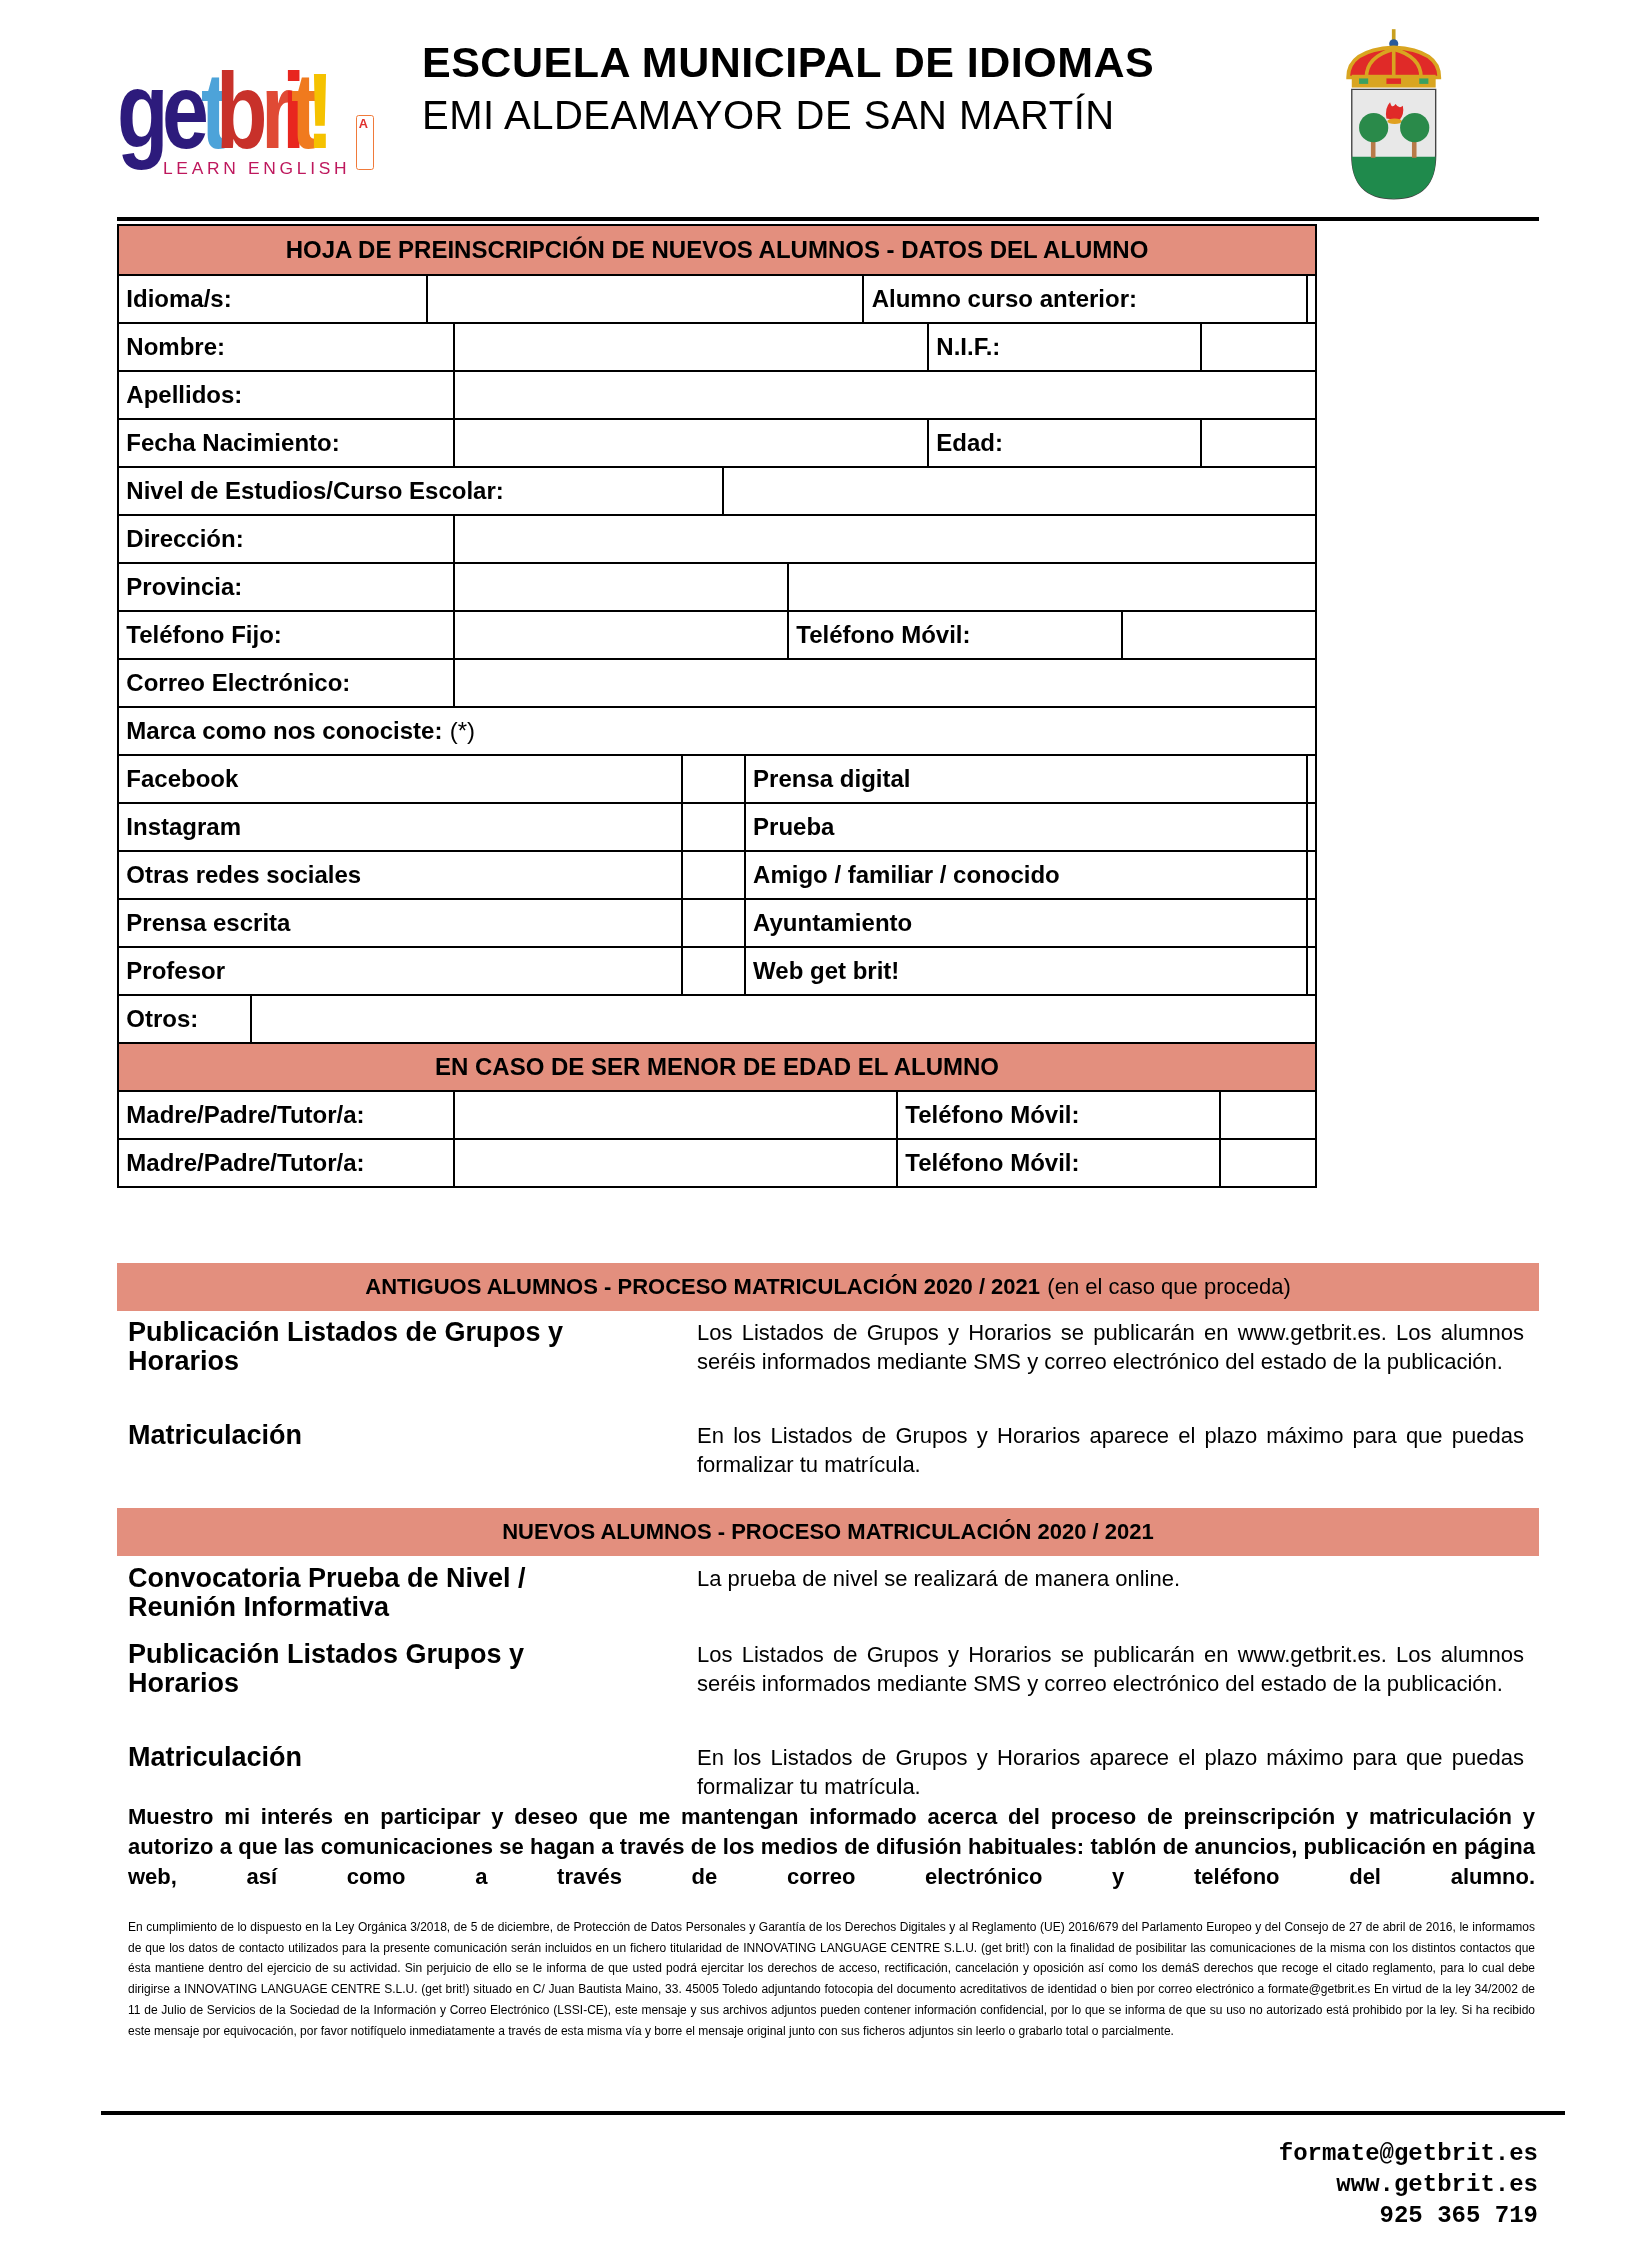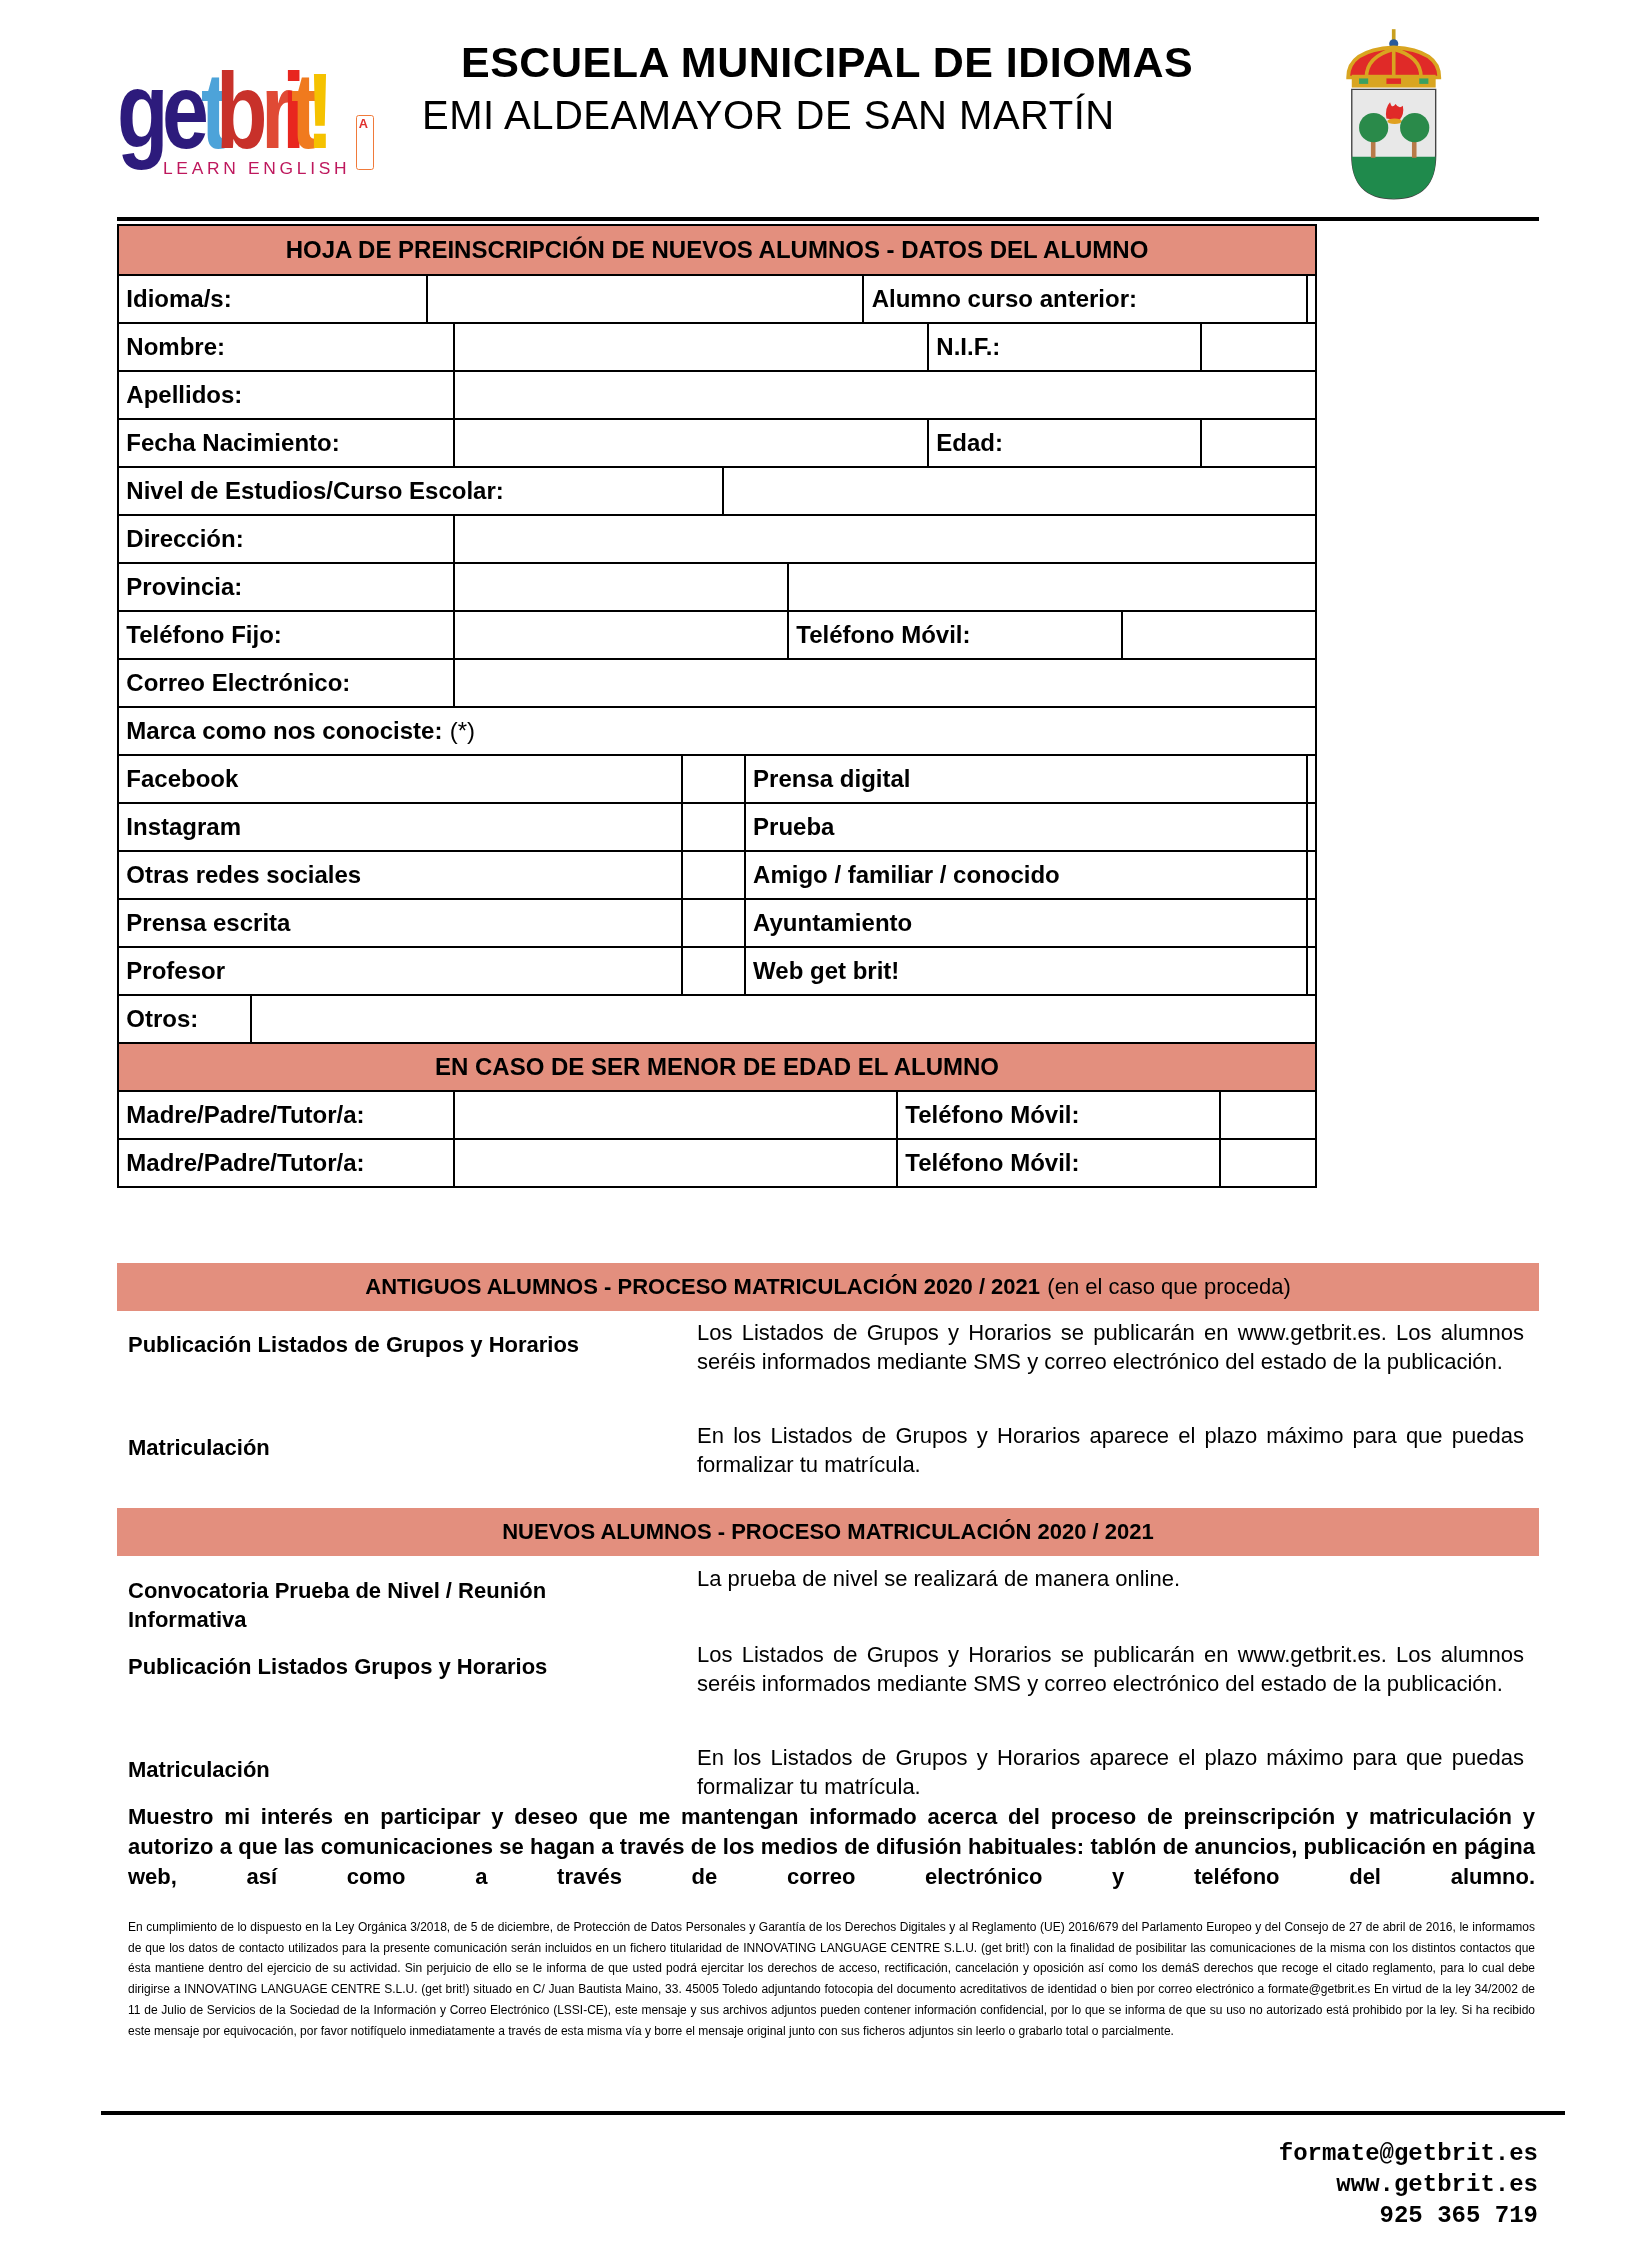--- a/index.html
+++ b/index.html
@@ -7,40 +7,40 @@
   body { position: relative; font-family: "Liberation Sans", sans-serif; color: #000; }
 
   
   .logo { position: absolute; left: 117px; top: 57px; width: 274px; height: 123px; }
   .logo-word { position: absolute; left: 0; top: 0; font-family: "Liberation Sans", sans-serif; font-weight: 700;
                font-size: 108px; line-height: 108px; letter-spacing: -8.2px; white-space: nowrap; }
   .logo-word span { display: inline-block; transform: scaleX(0.78); transform-origin: left; margin-right: -12.8px; }
   .logo-tag { position: absolute; left: 46px; top: 101px; font-size: 17.4px; letter-spacing: 3.7px; color: #be185d; white-space: nowrap; }
   .logo-badge { position: absolute; left: 239px; top: 58px; width: 18.3px; height: 55px; border: 1.8px solid #f07a3a; border-radius: 2.7px; background: #fff; }
   .logo-badge::before { content: "A"; position: absolute; left: 1.8px; top: 0; font-size: 12.8px; color: #e0312e; font-weight: 700; }
-  .title-1 { position: absolute; left: 422px; top: 38px; font-size: 43px; font-weight: 700; letter-spacing: 0.5px; white-space: nowrap; margin-left: 39px; }
+  .title-1 { position: absolute; left: 422px; top: 38px; font-size: 43px; font-weight: 700; letter-spacing: 0.5px; white-space: nowrap; }
   .title-2 { position: absolute; left: 422px; top: 93px; font-size: 40px; font-weight: 400; letter-spacing: 0.5px; white-space: nowrap; }
   .crest { position: absolute; left: 1339px; top: 27.4px; width: 114px; height: 174px; }
   .top-rule { position: absolute; left: 117px; top: 217px; width: 1422px; height: 3.7px; background: #000; }
 
   
   .form { position: absolute; left: 117px; top: 224px; width: 1200px; border: 2.7px solid #000; border-top-width: 2.7px; }
   .row { display: flex; height: 48px; border-top: 2.7px solid #000; }
   .row:first-child { border-top: none; }
   .row.band { background: #e38f7e; justify-content: center; align-items: center; font-weight: 700; font-size: 24px; }
   .cell { border-left: 2.7px solid #000; display: flex; align-items: center; padding-left: 7.3px; font-weight: 700; font-size: 24px; white-space: nowrap; overflow: hidden; }
   .cell:first-child { border-left: none; }
   .cell.field { background: #fff; }
   .cell .light { font-weight: 400; margin-left: 7.3px; }
 
   
   .band2 { position: absolute; left: 117px; width: 1422px; height: 48px; background: #e38f7e; display: flex; align-items: center; justify-content: center; font-size: 22px; font-weight: 700; }
   .band2 .light { font-weight: 400; margin-left: 7.3px; }
   .info-row { position: absolute; left: 117px; width: 1422px; }
-  .info-label { position: absolute; left: 11px; top: 12px; width: 493px; font-size: 22px; font-weight: 700; line-height: 29px; }
+  .info-label { position: absolute; left: 11px; top: 0; width: 493px; font-size: 27px; font-weight: 700; line-height: 29px; }
   .info-text { position: absolute; left: 580px; top: 0; width: 827px; font-size: 22px; line-height: 29px; text-align: justify; }
   .consent { position: absolute; left: 128px; top: 1802px; width: 1407px; font-size: 22px; font-weight: 700; line-height: 30px; text-align: justify; text-align-last: justify; }
   .legal { position: absolute; left: 128px; top: 1917px; width: 1407px; font-size: 12px; line-height: 20.7px; text-align: justify; }
   .bottom-rule { position: absolute; left: 101px; top: 2111px; width: 1464px; height: 3.7px; background: #000; }
   .contact { position: absolute; right: 109px; top: 2138px; text-align: right; font-size: 24px; font-weight: 700; line-height: 31px; font-family: Liberation Mono, monospace; }
 </style>
 </head>
 <body>
 
 <div class="logo">

